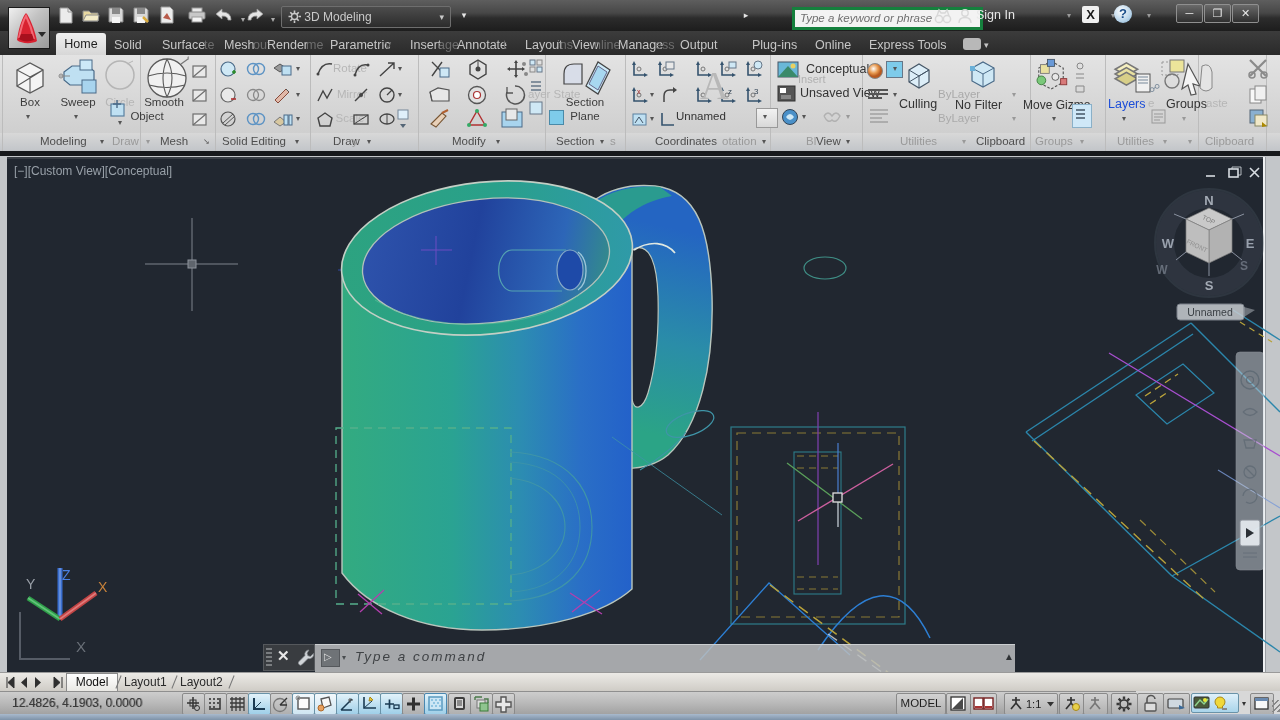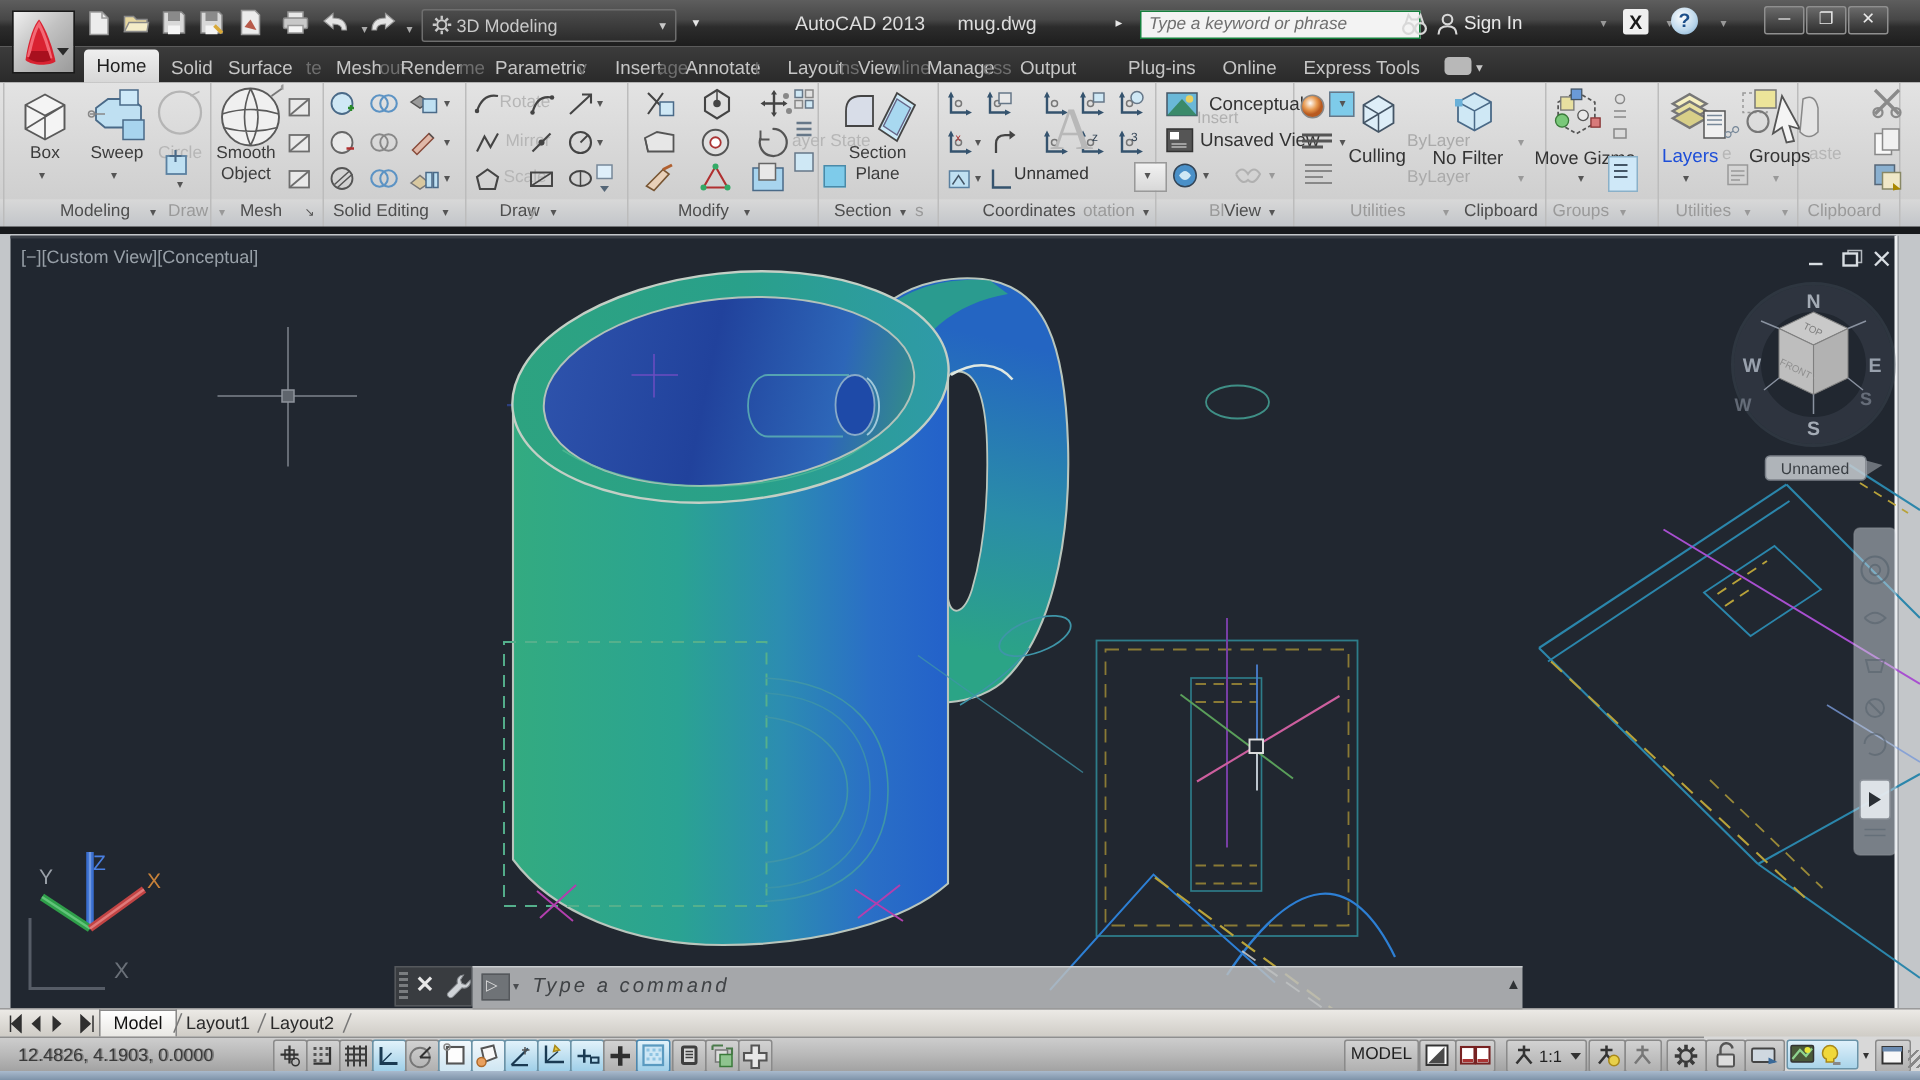--- a/index.html
+++ b/index.html
@@ -8,21 +8,21 @@
   .abs{position:absolute;}
   
   #titlebar{left:0;top:0;width:1280px;height:31px;
     background:linear-gradient(#5e5e5e 0%,#474747 42%,#2c2c2c 58%,#1d1d1d 100%);}
   #acadlogo{left:8px;top:7px;width:40px;height:40px;border:1px solid #1a1a1a;
     background:linear-gradient(135deg,#f0f0f0,#c2c2c2 45%,#9a9a9a);z-index:5;}
   .qico{position:absolute;top:7px;width:18px;height:17px;color:#e6e6e6;font-size:14px;line-height:17px;text-align:center;}
   #wsbox{left:281px;top:6px;width:168px;height:20px;border:1px solid #6e6e6e;border-radius:2px;
     background:linear-gradient(#4c4c4c,#2c2c2c);color:#c9c9c9;font-size:12px;line-height:20px;}
   #titletext{left:530px;top:8px;width:400px;color:#dcdcdc;font-size:13px;}
-  #searchbox{left:760px;top:7px;width:180px;height:17px;background:#f3f3f3;border:1px solid #15803d;
+  #searchbox{left:792px;top:7px;width:180px;height:17px;background:#f3f3f3;border:3px solid #15803d;
     color:#6f6f6f;font-style:italic;font-size:11.5px;line-height:17px;padding-left:5px;}
   .winbtn{position:absolute;top:4px;width:25px;height:17px;border:1px solid #8f8f8f;border-radius:2px;
     background:linear-gradient(#6a6a6a,#2f2f2f);color:#e8e8e8;font-size:11px;line-height:16px;text-align:center;}
   
   #tabrow{left:0;top:31px;width:1280px;height:24px;background:linear-gradient(#3c3c3c,#2a2a2a);}
   .rtab{position:absolute;top:35px;height:20px;line-height:20px;color:#c6c6c6;font-size:12.5px;}
   .gtab{position:absolute;top:35px;height:20px;line-height:20px;color:#6e6e6e;font-size:12.5px;}
   #hometab{position:absolute;left:56px;top:33px;width:50px;height:22px;background:linear-gradient(#efefef,#d7d7d7);
     color:#1e1e1e;font-size:12.5px;line-height:22px;text-align:center;border-radius:3px 3px 0 0;}
   
@@ -99,21 +99,20 @@
       <path d="M2 12 Q2 4 11 4 L11 1 L17 6 L11 11 L11 8 Q5 8 5 12 Z" fill="#e4e4e4" stroke="#999" stroke-width="0.8"></path>
     </svg>
   <div class="qico" style="left:264px;font-size:8px;color:#aaa;top:11px">▾</div>
   <div class="abs" id="wsbox"><svg width="13" height="13" style="vertical-align:-2px;margin-left:6px">
         <circle cx="6.5" cy="6.5" r="3" fill="none" stroke="#c9c9c9" stroke-width="1.3"></circle>
         <g stroke="#c9c9c9" stroke-width="1.6">
           <path d="M6.5 0.5 v2.5 M6.5 10.5 v2.5 M0.5 6.5 h2.5 M10.5 6.5 h2.5 M2.3 2.3 l1.8 1.8 M8.9 8.9 l1.8 1.8 M10.7 2.3 l-1.8 1.8 M4.1 8.9 l-1.8 1.8"></path>
         </g>
       </svg> 3D Modeling<span style="position:absolute;right:6px;font-size:9px">▾</span></div>
   <div class="qico" style="left:455px;font-size:9px">▾</div>
-  <div class="abs" id="titletext">AutoCAD 2013&nbsp;&nbsp;&nbsp;&nbsp;&nbsp;&nbsp;mug.dwg</div>
   <div class="qico" style="left:737px;font-size:9px">▸</div>
   <div class="abs" id="searchbox">Type a keyword or phrase</div>
   <svg class="abs" style="left:934px;top:8px" width="18" height="16">
       <circle cx="5" cy="11" r="3.6" fill="none" stroke="#d8d8d8" stroke-width="1.5"></circle>
       <circle cx="13" cy="11" r="3.6" fill="none" stroke="#d8d8d8" stroke-width="1.5"></circle>
       <path d="M3 8 L5 2 L7 5 L11 5 L13 2 L15 8" fill="none" stroke="#d8d8d8" stroke-width="1.4"></path>
     </svg>
   <svg class="abs" style="left:957px;top:8px" width="16" height="16">
       <circle cx="8" cy="5" r="3.2" fill="none" stroke="#d8d8d8" stroke-width="1.4"></circle>
       <path d="M2 15 Q2 9.5 8 9.5 Q14 9.5 14 15" fill="none" stroke="#d8d8d8" stroke-width="1.4"></path>
@@ -124,21 +123,21 @@
   <div class="qico" style="left:1104px;font-size:8px;color:#999">▾</div>
   <div class="abs" style="left:1114px;top:5px;width:18px;height:18px;border-radius:50%;background:radial-gradient(circle at 40% 35%,#fdfdfd,#b9d5ea 60%,#7aa8cc);color:#1c4f8a;font-weight:bold;font-size:13px;text-align:center;line-height:18px">?</div>
   <div class="qico" style="left:1140px;font-size:8px;color:#999">▾</div>
   <div class="winbtn" style="left:1176px">─</div>
   <div class="winbtn" style="left:1204px">❐</div>
   <div class="winbtn" style="left:1232px">✕</div>
 
   <div class="abs" id="tabrow"></div>
   <div id="hometab">Home</div>
   <div class="rtab" style="left:114px">Solid</div>
-  <div class="rtab" style="left:152px">Surface</div>
+  <div class="rtab" style="left:162px">Surface</div>
   <div class="gtab" style="left:204px">te</div>
   <div class="rtab" style="left:224px">Mesh</div>
   <div class="gtab" style="left:253px">out</div>
   <div class="rtab" style="left:267px">Render</div>
   <div class="gtab" style="left:306px">me</div>
   <div class="rtab" style="left:330px">Parametric</div>
   <div class="gtab" style="left:385px">v</div>
   <div class="rtab" style="left:410px">Insert</div>
   <div class="gtab" style="left:438px">age</div>
   <div class="rtab" style="left:457px">Annotate</div>
@@ -278,21 +277,21 @@
     </svg>
   <div class="dd" style="left:118px;top:118px">▾</div>
 
   <svg class="si" style="left:145px;top:56px" width="44" height="44">
     <circle cx="22" cy="22" r="19" fill="#f0f0f0" stroke="#5a5a5a" stroke-width="1.3"></circle>
     <path d="M22 3 Q14 22 22 41 M22 3 Q32 22 22 41 M3 20 Q22 14 41 20 M4 29 Q22 34 40 29" fill="none" stroke="#5a5a5a" stroke-width="1.1"></path>
     <path d="M36 8 l7 -5" stroke="#777" stroke-width="1.2"></path>
       <circle cx="44" cy="2" r="1.8" fill="#999"></circle>
     </svg>
   <div class="rlabel" style="left:141px;top:96px;width:46px">Smooth</div>
-  <div class="rlabel" style="left:143px;top:110px;width:42px">Object</div>
+  <div class="rlabel" style="left:126px;top:110px;width:42px">Object</div>
   <svg class="si" style="left:190px;top:62px" width="20" height="18">
       <use href="#g-gray"></use>
     </svg>
   <svg class="si" style="left:190px;top:86px" width="20" height="18">
       <use href="#g-gray"></use>
     </svg>
   <svg class="si" style="left:190px;top:110px" width="20" height="18">
       <use href="#g-gray"></use>
     </svg>
 

